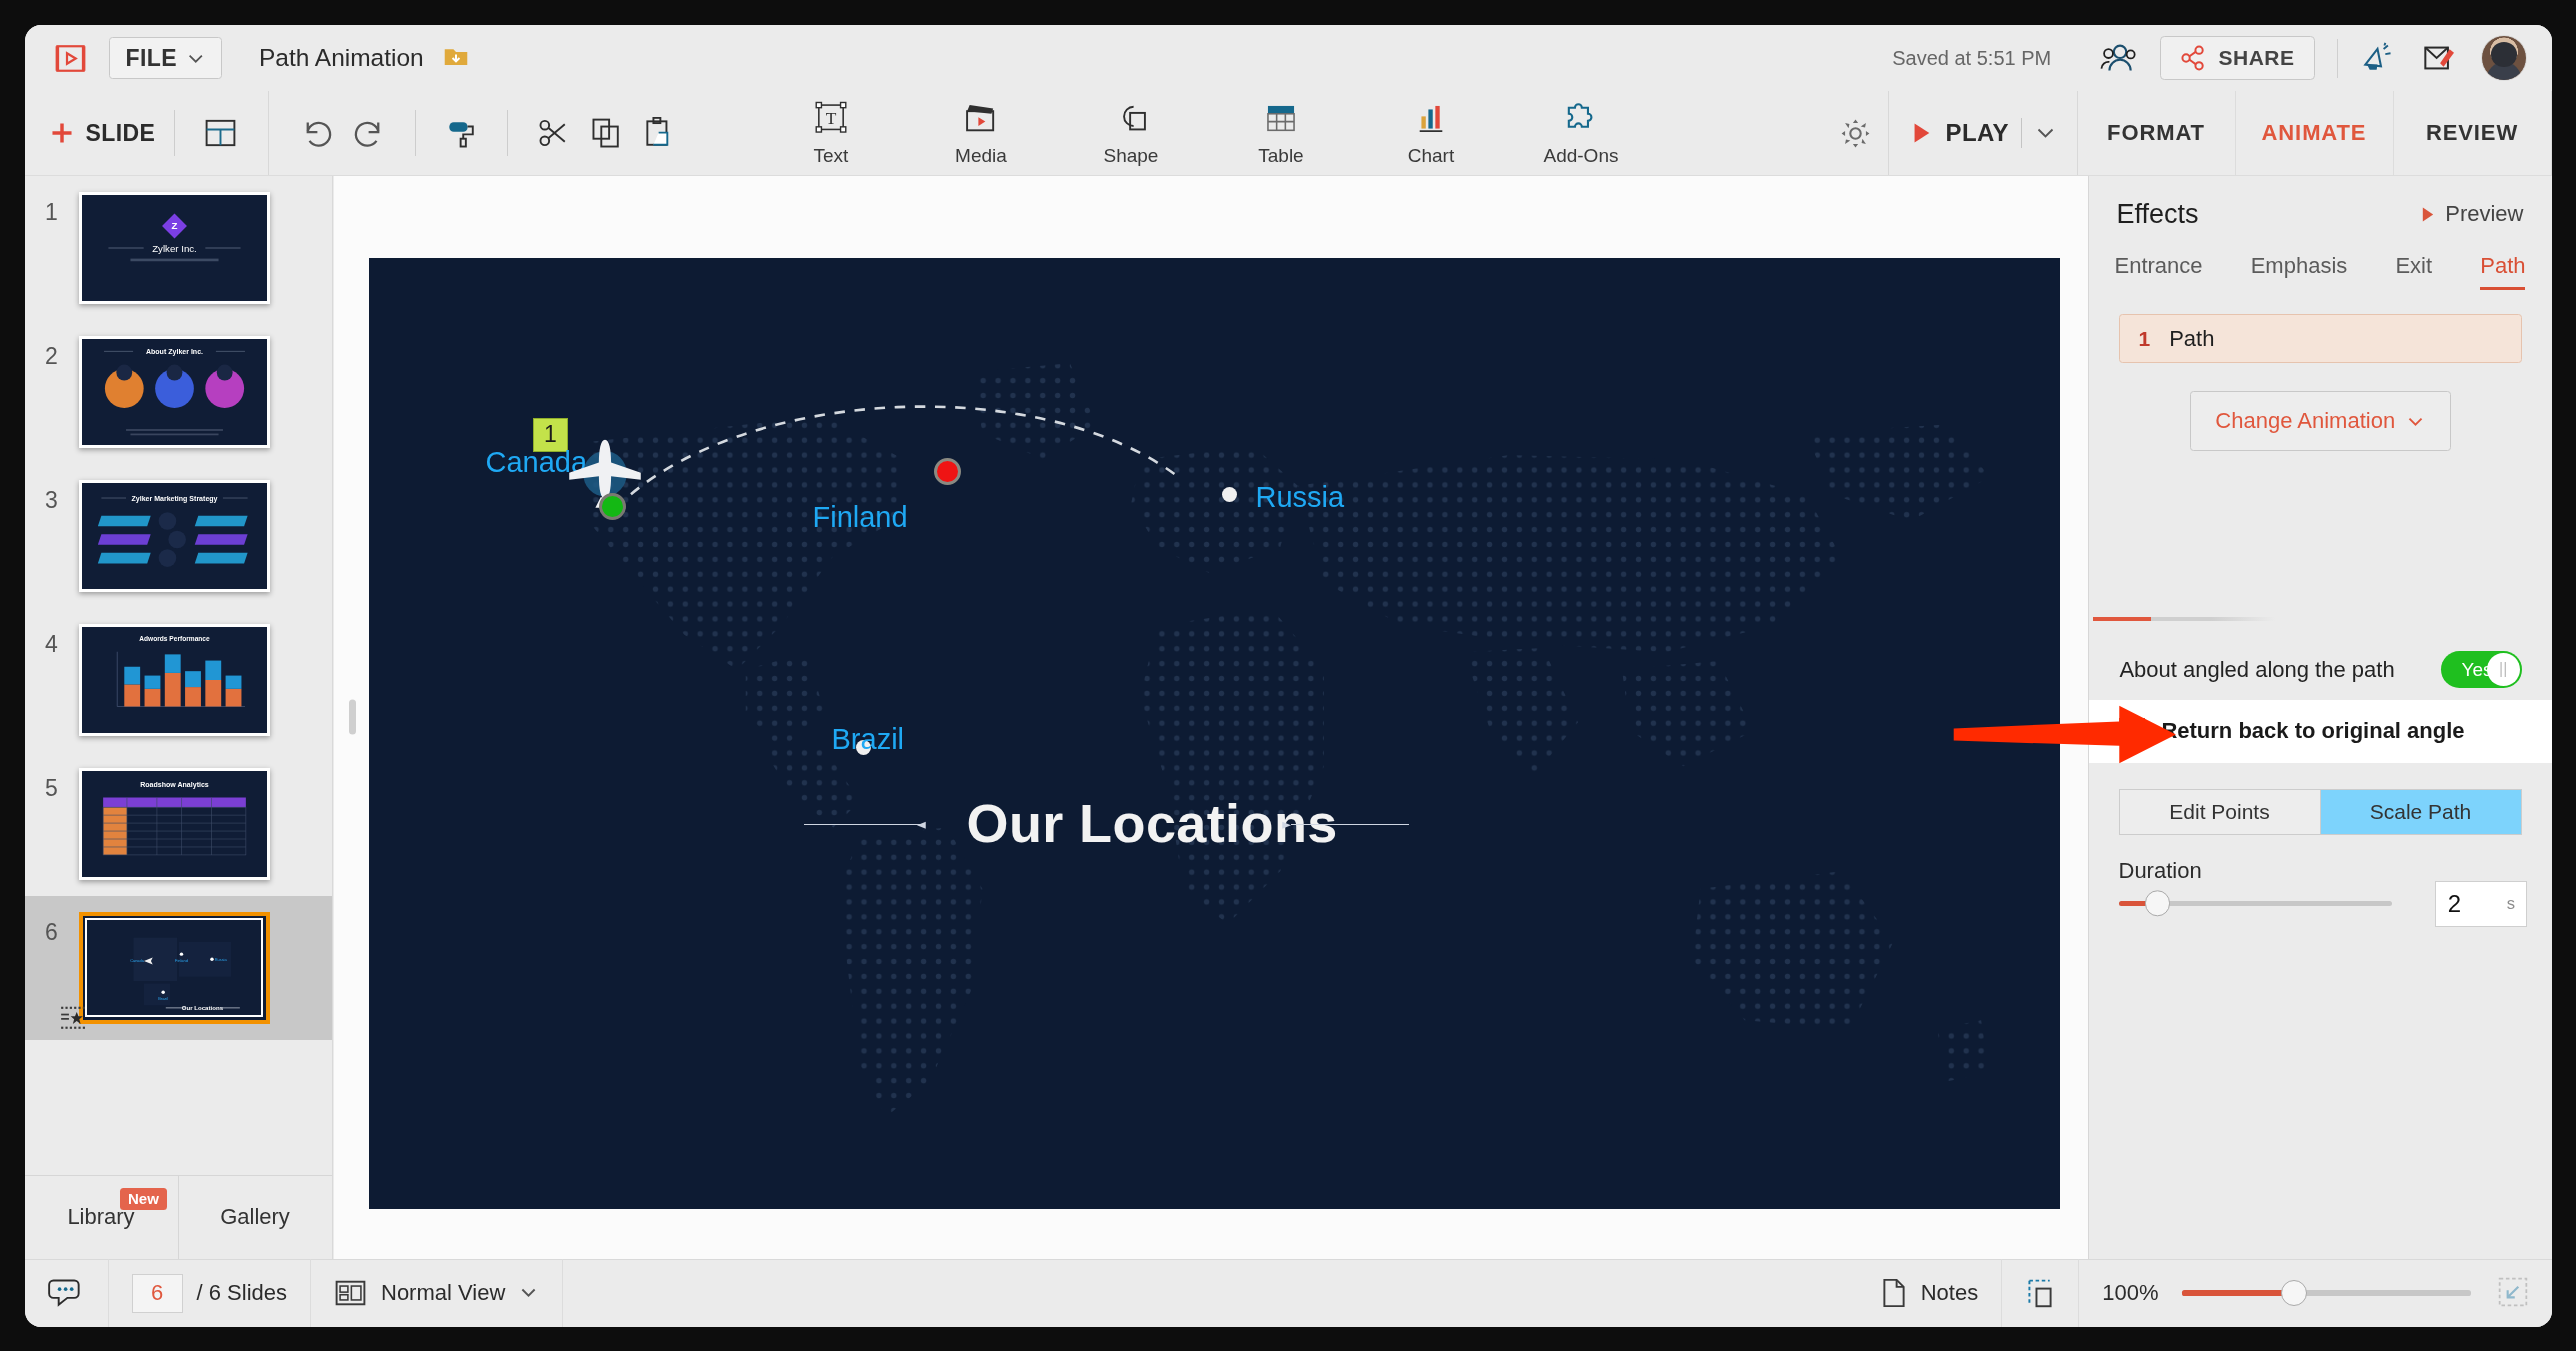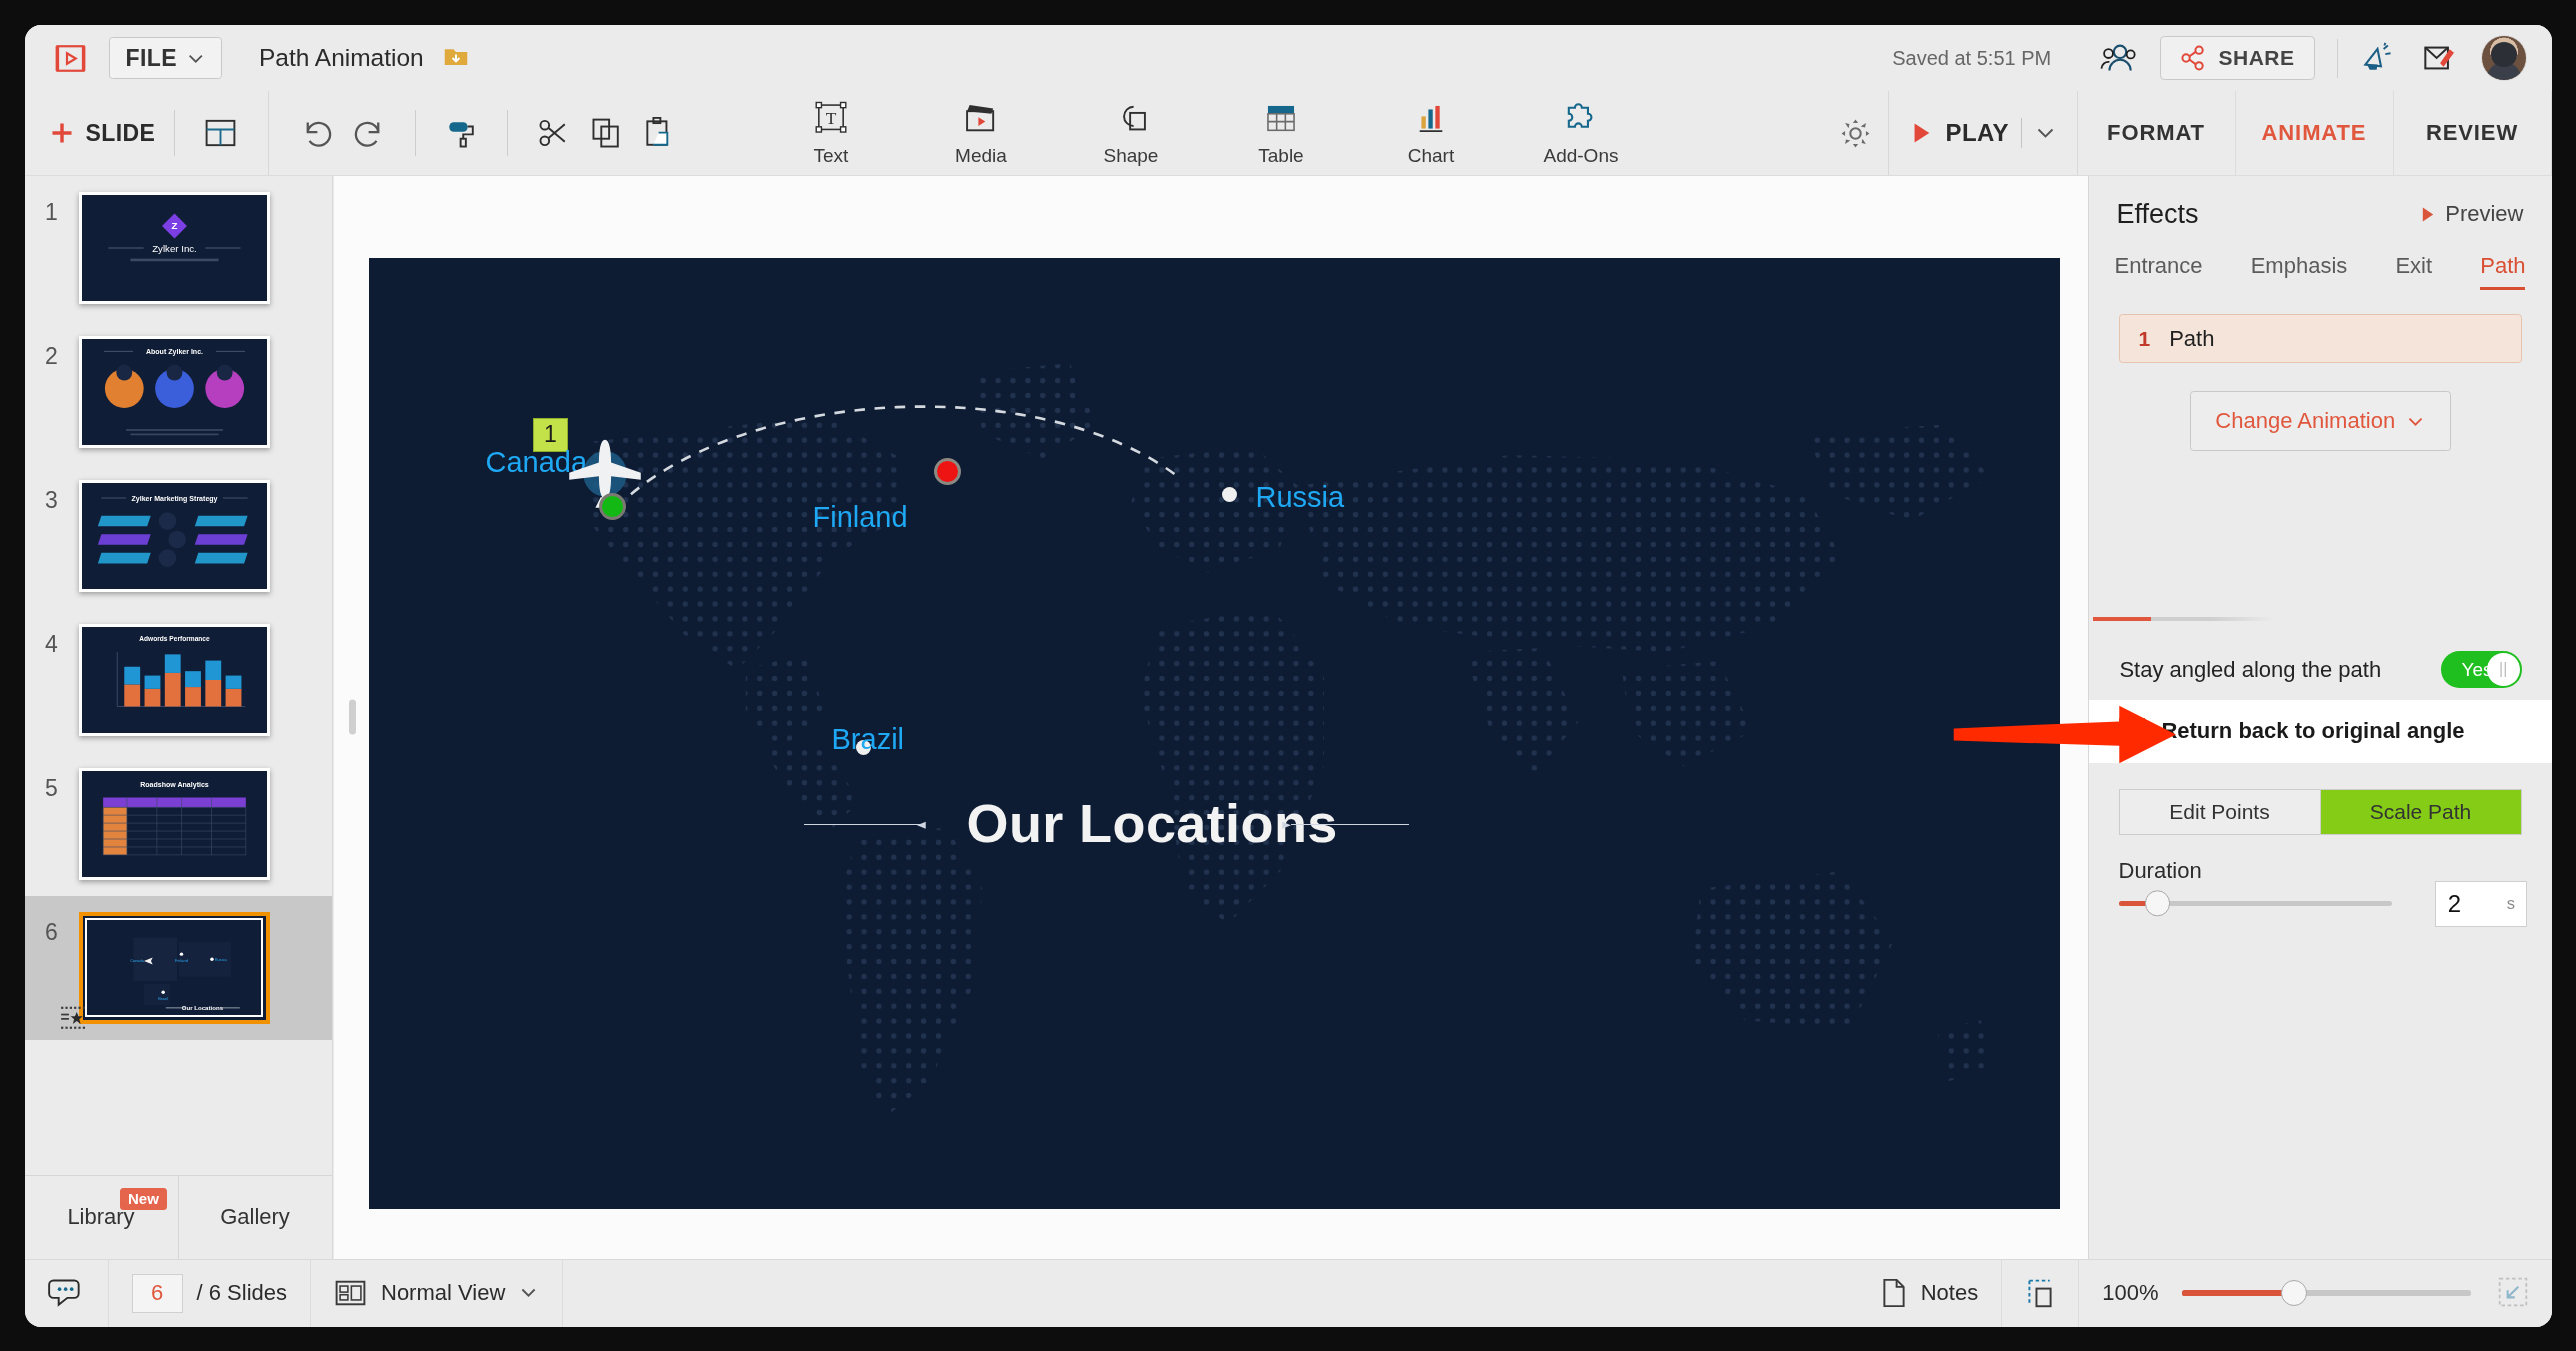--- a/index.html
+++ b/index.html
@@ -209,21 +209,21 @@
     border: solid #d9543a; border-width: 0 2.6px 2.6px 0; transform: rotate(42deg);
   }
   .check-label { font-size: 22px; color: #1a1a1a; font-weight: bold; }
 
   .segbtns { position: absolute; left: 30px; right: 30px; height: 46px; display: flex; }
   .segbtn {
     flex: 1; border: 0.9px solid #cccccc; background: #ededed;
     display: flex; align-items: center; justify-content: center;
     font-size: 21px; color: #333;
   }
-  .segbtn.active { background: #84cc16; text-align: right; }
+  .segbtn.active { background: #7dd3fc; text-align: right; }
   .segbtn + .segbtn { border-left: none; }
 
   .dur-label { position: absolute; left: 30px; font-size: 22px; color: #2b2b2b; }
   .dur-slider { position: absolute; left: 30px; width: 273px; height: 5.3px; background: #c7c7c7; border-radius: 2.6px; }
   .dur-slider .fill { width: 38px; height: 100%; background: #d9543a; border-radius: 2.6px; }
   .dur-slider .knob {
     position: absolute; left: 26px; top: 50%; transform: translateY(-50%);
     width: 25.4px; height: 25.4px; border-radius: 50%; background: #f6f6f6; border: 1.8px solid #a9a9a9;
   }
   .dur-field {
@@ -751,21 +751,21 @@
       <svg width="19" height="12.3" viewBox="0 0 22 14">
           <path d="M4 4 L11 11 L18 4" fill="none" stroke="#e0573d" stroke-width="2.2"></path>
         </svg>
     </div>
 
     <div class="hscroll">
         <div class="hs-fill"></div>
       </div>
 
     <div class="opt-row" style="top:464px">
-      <span class="opt-label">Stay angled along the path</span>
+      <span class="opt-label">About angled along the path</span>
       <div class="toggle">
         <span>Yes</span>
         <span class="knob">||</span>
       </div>
     </div>
 
     <div class="check-row" style="top:524px">
       <span class="checkbox"></span>
       <span class="check-label">Return back to original angle</span>
     </div>

